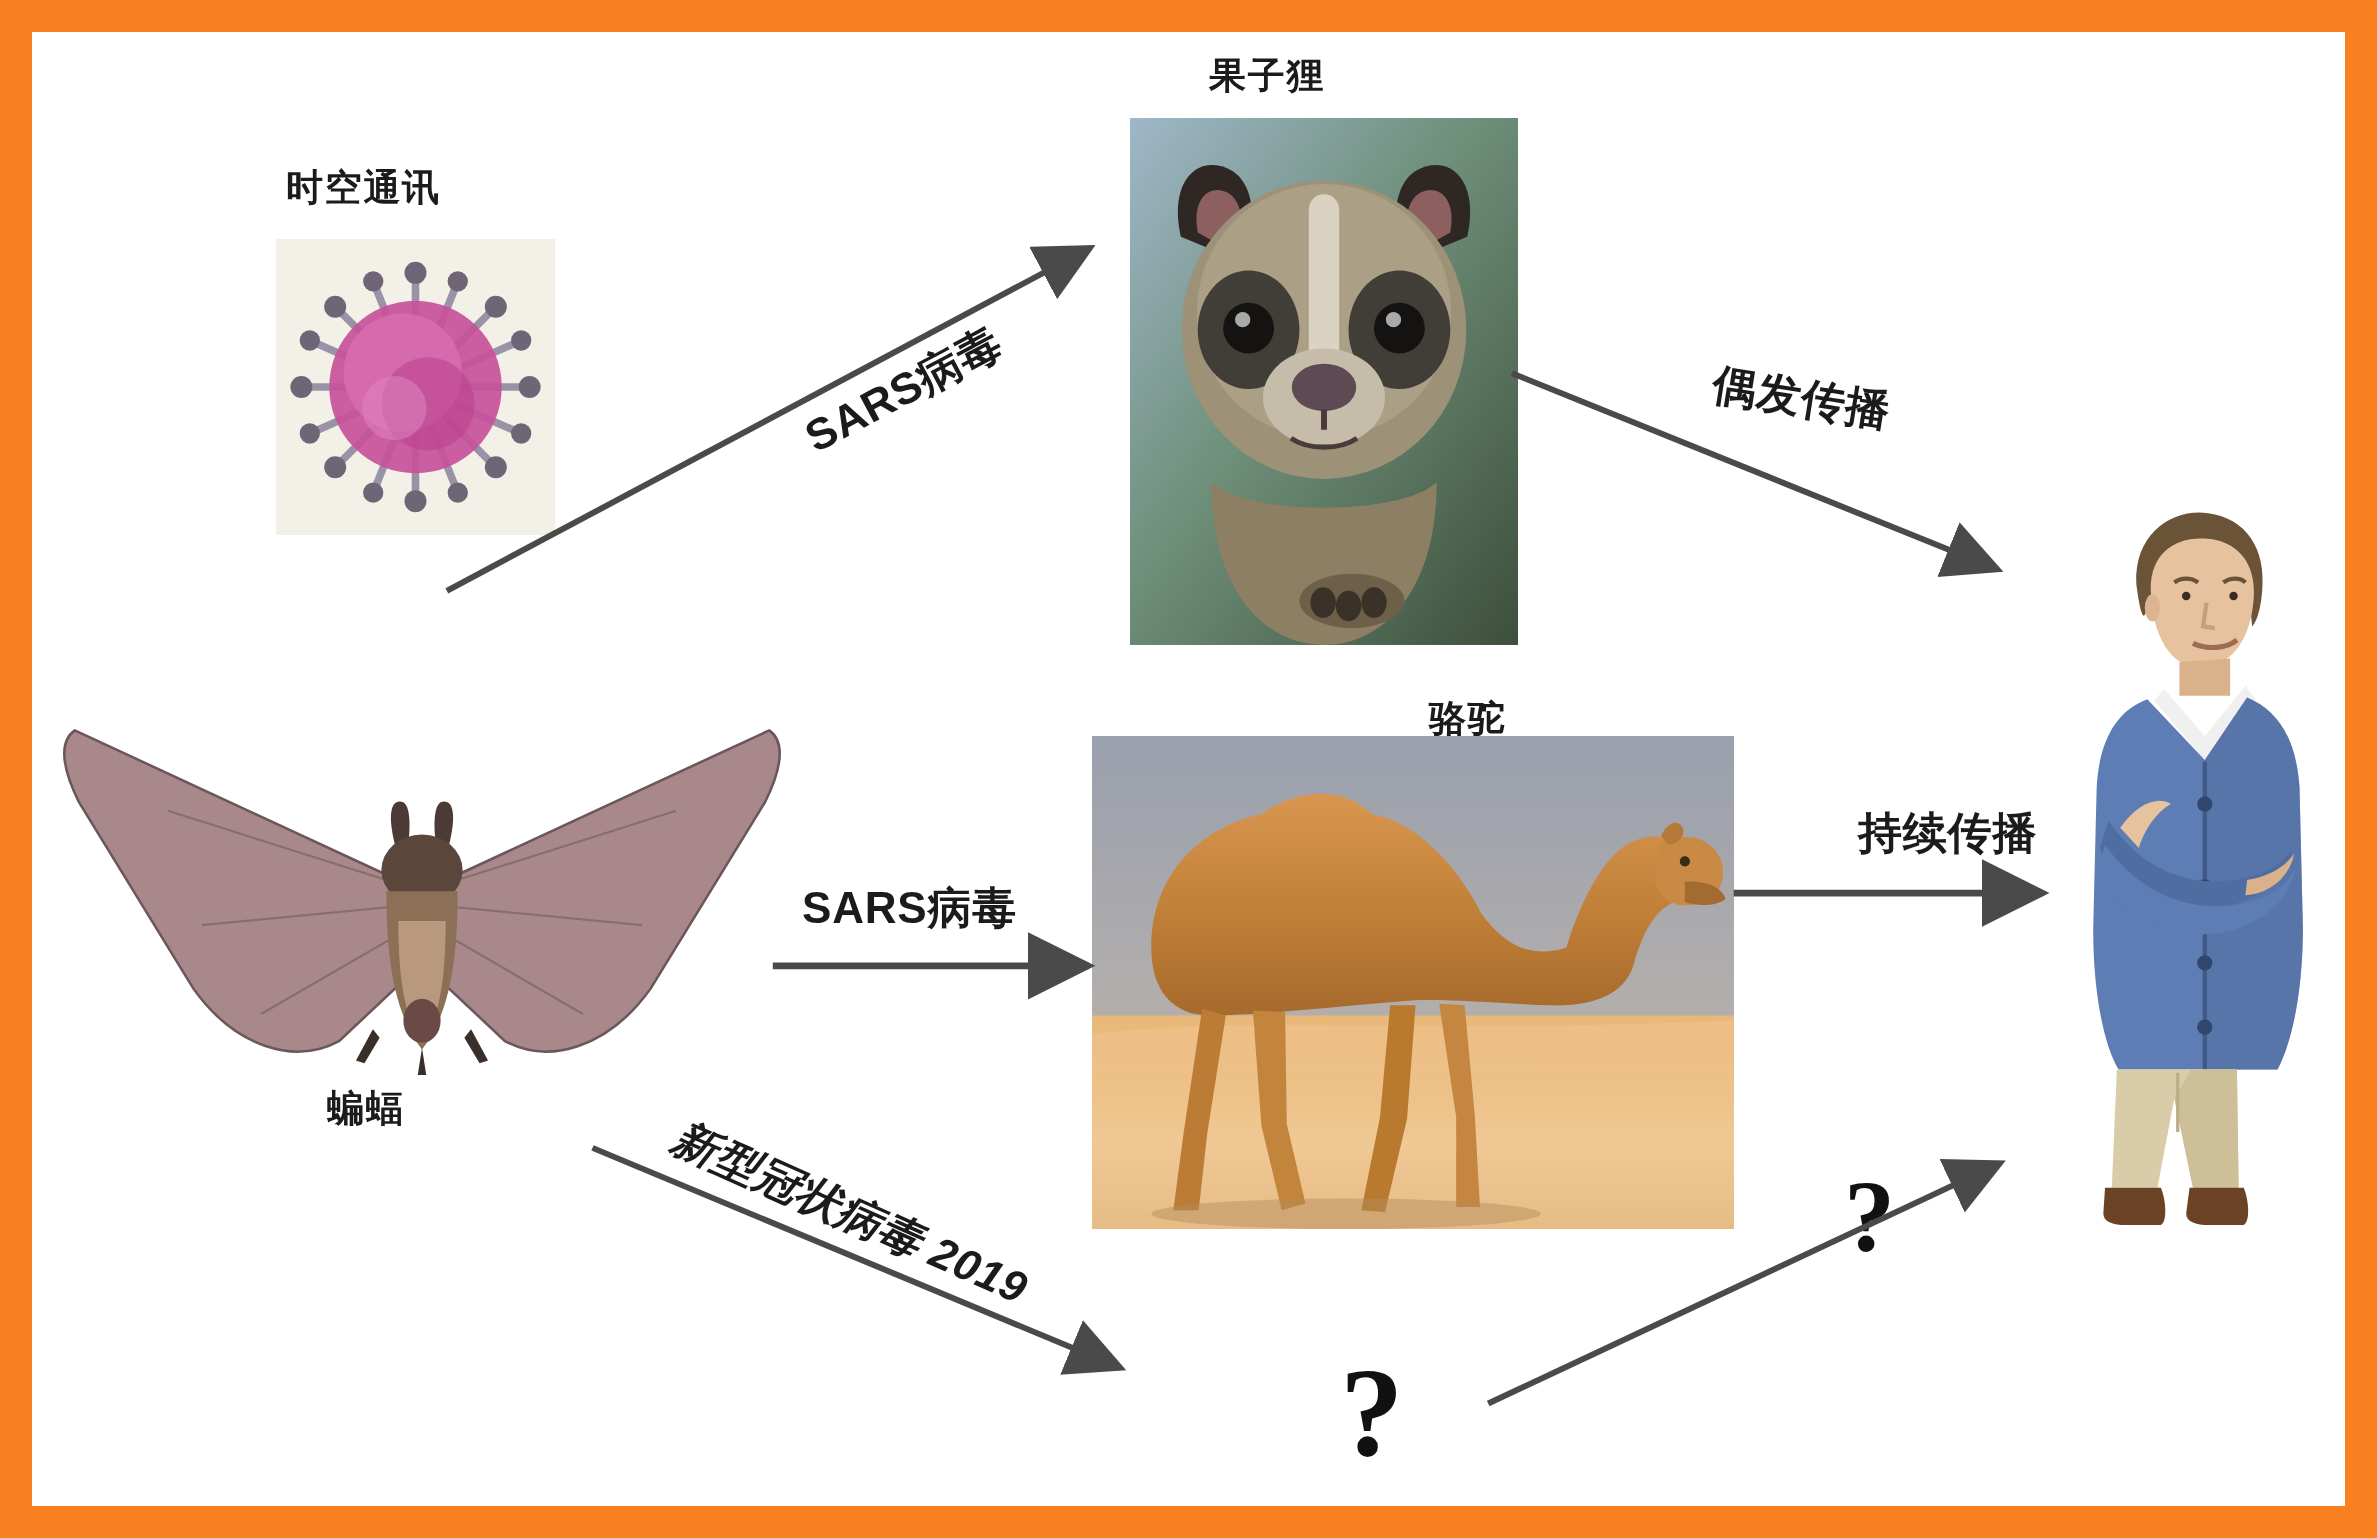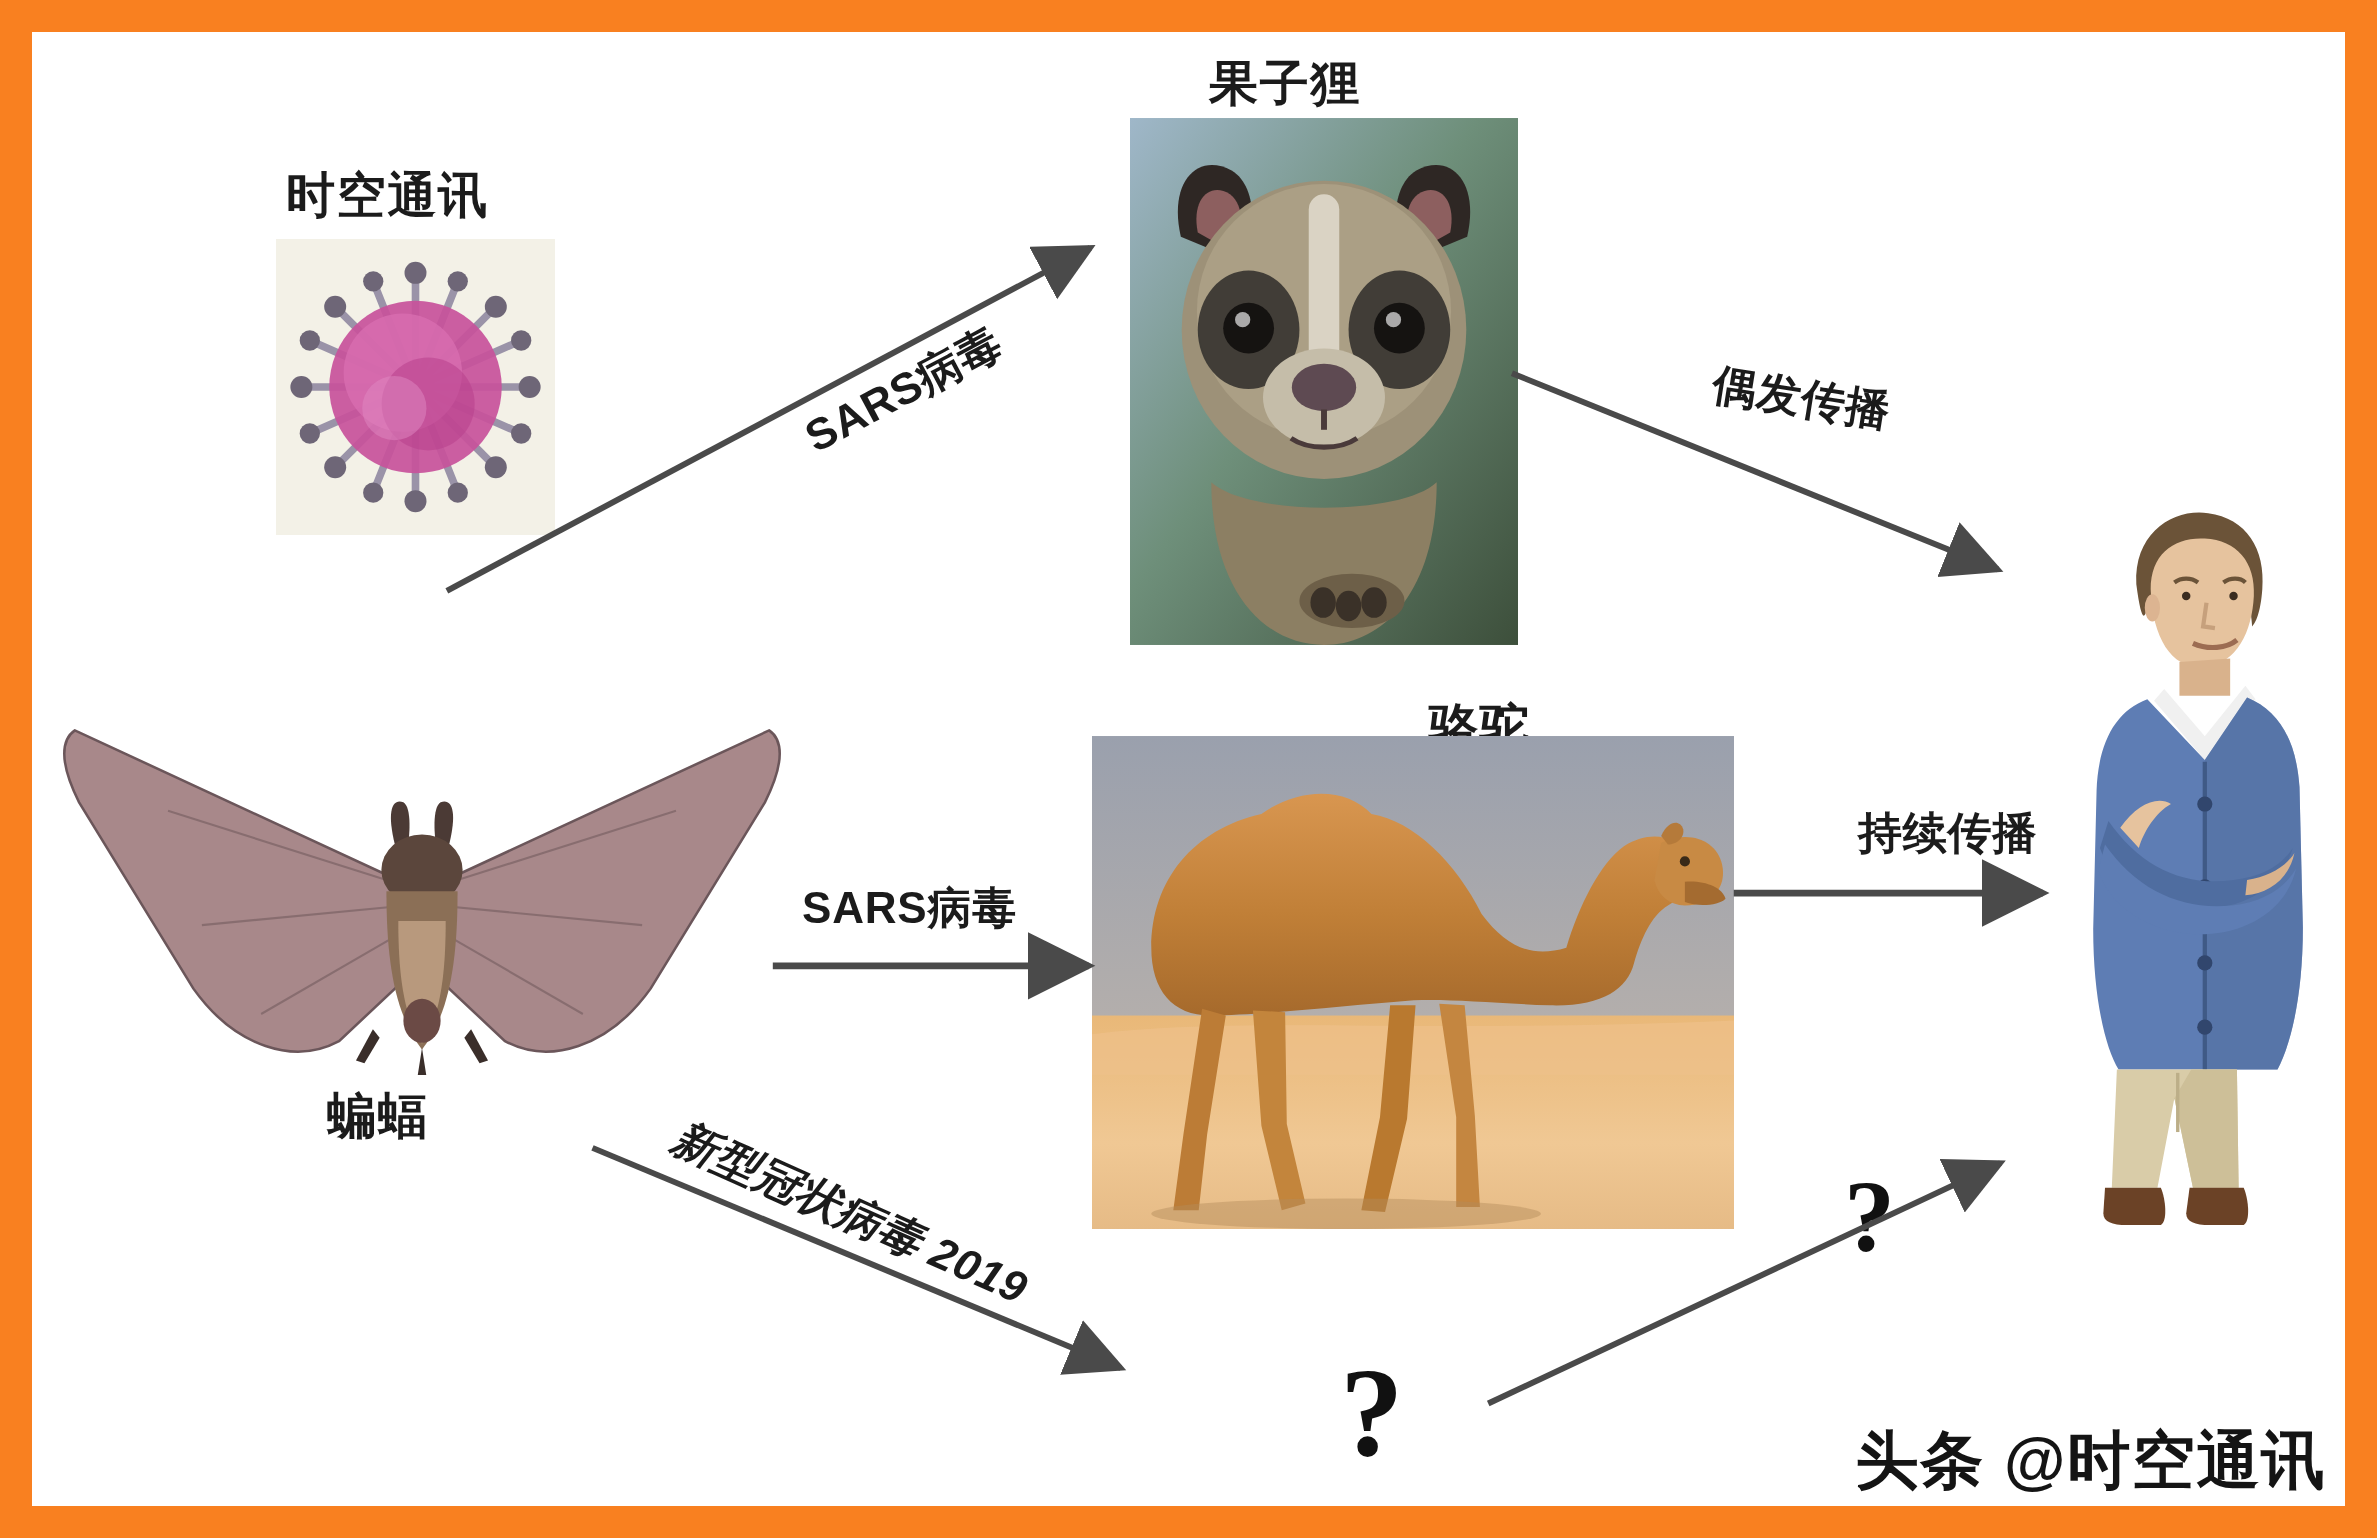--- a/index.html
+++ b/index.html
@@ -25,21 +25,21 @@
     width:2313px;height:1474px;
     background:#ffffff;
   }
   .label{
     position:absolute;
     color:#1b1b1b;
     font-weight:700;
     white-space:nowrap;
     letter-spacing:1.7px;
   }
-  .cap{font-size:49px;}
+  .cap{font-size:37px;}
   .edge-label{
     position:absolute;
     font-size:44px;
     font-weight:700;
     color:#1b1b1b;
     white-space:nowrap;
     letter-spacing:0.8px;
   }
   .qmark{
     position:absolute;
@@ -342,17 +342,16 @@
     <div class="edge-label" style="left:1782px;top:772px;margin-left:44px;">持续传播</div>
 
     <div class="edge-label" style="left:643px;top:1074px;transform:rotate(24deg);transform-origin:left center;font-style:italic;">新型冠状病毒 2019</div>
 
     <div class="qmark" style="left:1812px;top:1126px;">?</div>
 
     <div class="qmark" style="left:1308px;top:1308px;font-size:127px;">?</div>
 
   </div>
 
-  <div id="watermark">头条 @时空通讯</div>
 
   <div id="frame"></div>
 </div>
 
 
 </body></html>

